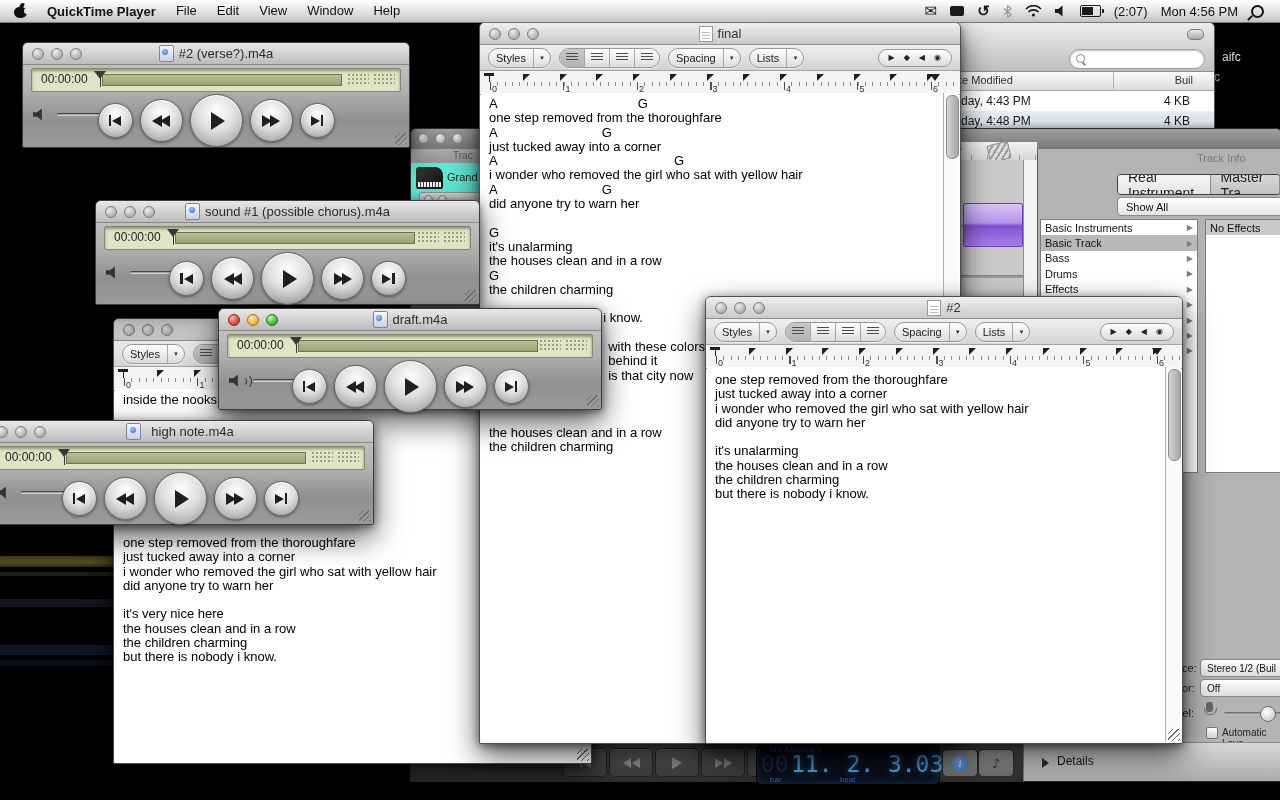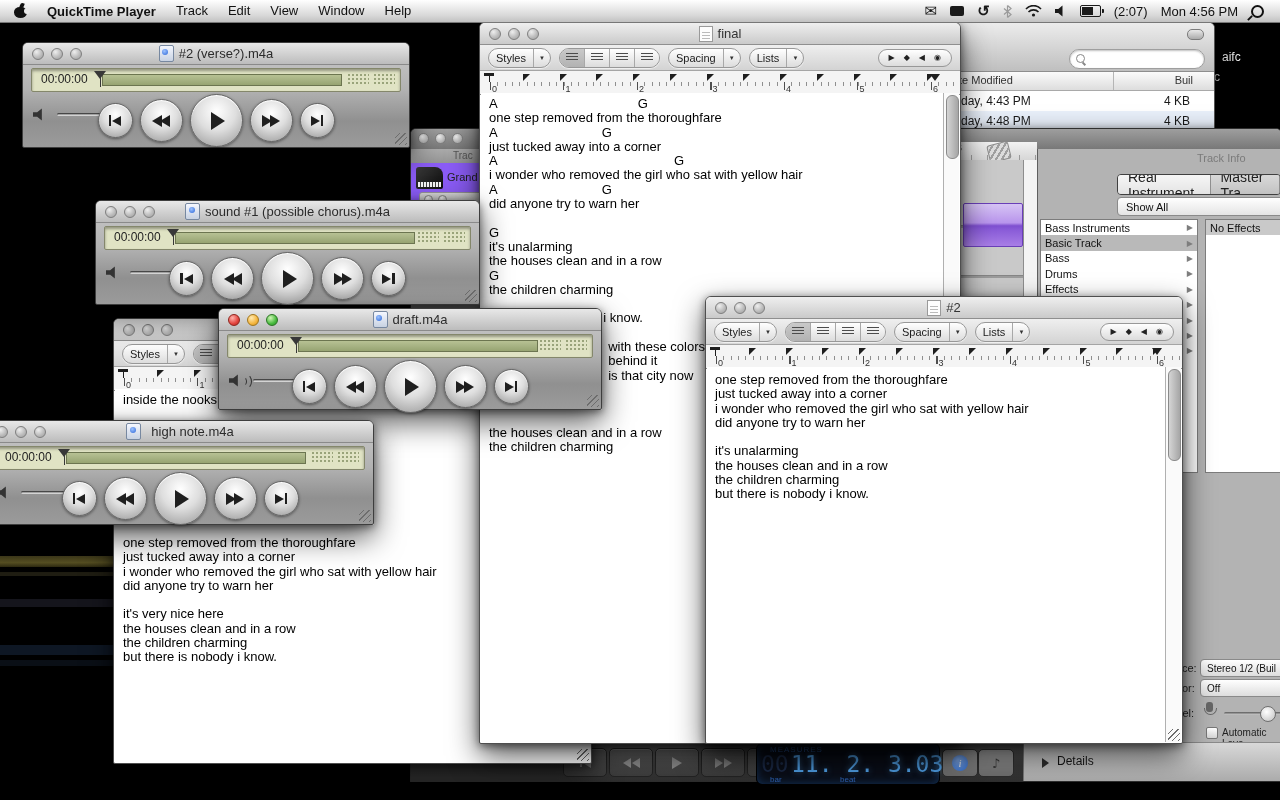--- a/index.html
+++ b/index.html
@@ -122,21 +122,21 @@
   .mag:after{content:"";position:absolute;left:6px;top:7px;width:1.5px;height:4px;background:#888;transform:rotate(-45deg)}
   .fi-header{height:18px;background:linear-gradient(#fbfbfb,#dddddd);border-bottom:1px solid #a9a9a9;position:relative;font-size:11px;color:#333}
   .fi-row{height:20px;font-size:12px;color:#1a1a1a;position:relative}
   .fi-cell-m{position:absolute;left:260px;top:3px}
   .fi-cell-s{position:absolute;right:24px;top:3px}
   
   #gb{background:#a8a8a8;border:1px solid #2f2f2f;border-radius:6px 6px 0 0}
   .gb-tbar{position:relative;height:20px;border-radius:5px 5px 0 0;background:linear-gradient(#9e9e9e,#787878);border-bottom:1px solid #4a4a4a}
   .gb-trackhead{position:absolute;left:0;top:20px;width:545px;height:14px;background:linear-gradient(#ababab,#959595);border-bottom:1px solid #777;
      font-size:10px;color:#555;}
-  .gb-cell{position:absolute;left:0;top:34px;width:70px;height:44px;background:#8b5cf6;border-bottom:1px solid #8a8a8a;border-right:1px solid #8a8a8a}
+  .gb-cell{position:absolute;left:0;top:34px;width:70px;height:44px;background:#5eead4;border-bottom:1px solid #8a8a8a;border-right:1px solid #8a8a8a}
   .piano{position:absolute;left:5px;top:4px;width:27px;height:22px;background:linear-gradient(135deg,#3a3a3a,#0d0d0d);border-radius:3px 8px 2px 2px}
   .piano:after{content:"";position:absolute;left:2px;bottom:2px;right:2px;height:5px;background:repeating-linear-gradient(90deg,#f5f5f5 0 2px,#444 2px 3px)}
   .gb-btnstrip{position:absolute;left:8px;top:29px;width:56px;height:13px;background:linear-gradient(#d6d6d6,#b9b9b9);border:1px solid #949494;border-radius:3px;display:flex;align-items:center;gap:5px;padding:0 4px}
   .gb-dot{width:7px;height:7px;border-radius:50%;background:radial-gradient(circle at 38% 32%,#f2f2f2,#a5a5a5);border:1px solid #838383}
   .gb-ruler{position:absolute;left:528px;top:13px;width:98px;height:18px;background:linear-gradient(#f2f2f2,#d6d6d6);border-bottom:1px solid #888;font-size:9px;color:#444}
   .gb-ruler .ticks{position:absolute;left:0;right:0;bottom:0;height:5px;background:repeating-linear-gradient(90deg,#999 0 1px,transparent 1px 16px)}
   .gb-badge{position:absolute;left:577px;top:14px;width:20px;height:16px;border:1px solid #8a8a8a;border-radius:3px;transform:rotate(-14deg);
     background:repeating-linear-gradient(135deg,#dcdcdc 0 3px,#9f9f9f 3px 5px)}
   .gb-grid{position:absolute;left:528px;top:31px;width:84px;bottom:38px;background:#c9c9c9}
   .gb-rowline{position:absolute;left:0;right:0;height:2px;background:#9c9c9c;border-top:1px solid #868686}
@@ -256,21 +256,21 @@
 
   <div class="gb-panel">
     <span class="gb-paneltitle">Track Info</span>
     <div class="gb-tabs">
       <span class="gb-tab on">Real Instrument</span>
       <span class="gb-tab">Master Tra</span>
     </div>
     <div class="gb-showall">Show All</div>
     <div class="gb-list" id="gb-cats">
         <div class="gb-lrow">
-          <span>Bass Instruments</span>
+          <span>Basic Instruments</span>
           <span class="arr">▶</span>
         </div>
         <div class="gb-lrow sel">
           <span>Basic Track</span>
           <span class="arr">▶</span>
         </div>
         <div class="gb-lrow">
           <span>Bass</span>
           <span class="arr">▶</span>
         </div>
@@ -804,21 +804,21 @@
     </div>
   </div>
   <div class="grip"></div>
 </div>
 
 <div id="menubar">
   <span class="apple">
       <i></i>
     </span>
   <span class="appname">QuickTime Player</span>
-  <span class="mitem">Track</span>
+  <span class="mitem">File</span>
   <span class="mitem">Edit</span>
   <span class="mitem">View</span>
   <span class="mitem">Window</span>
   <span class="mitem">Help</span>
   <div id="mb-right">
     <span class="sico" style="font-size:15px;color:#1a1a1a">✉</span>
     <span class="sico">
         <span class="disp"></span>
       </span>
     <span class="sico tm">↺</span>

